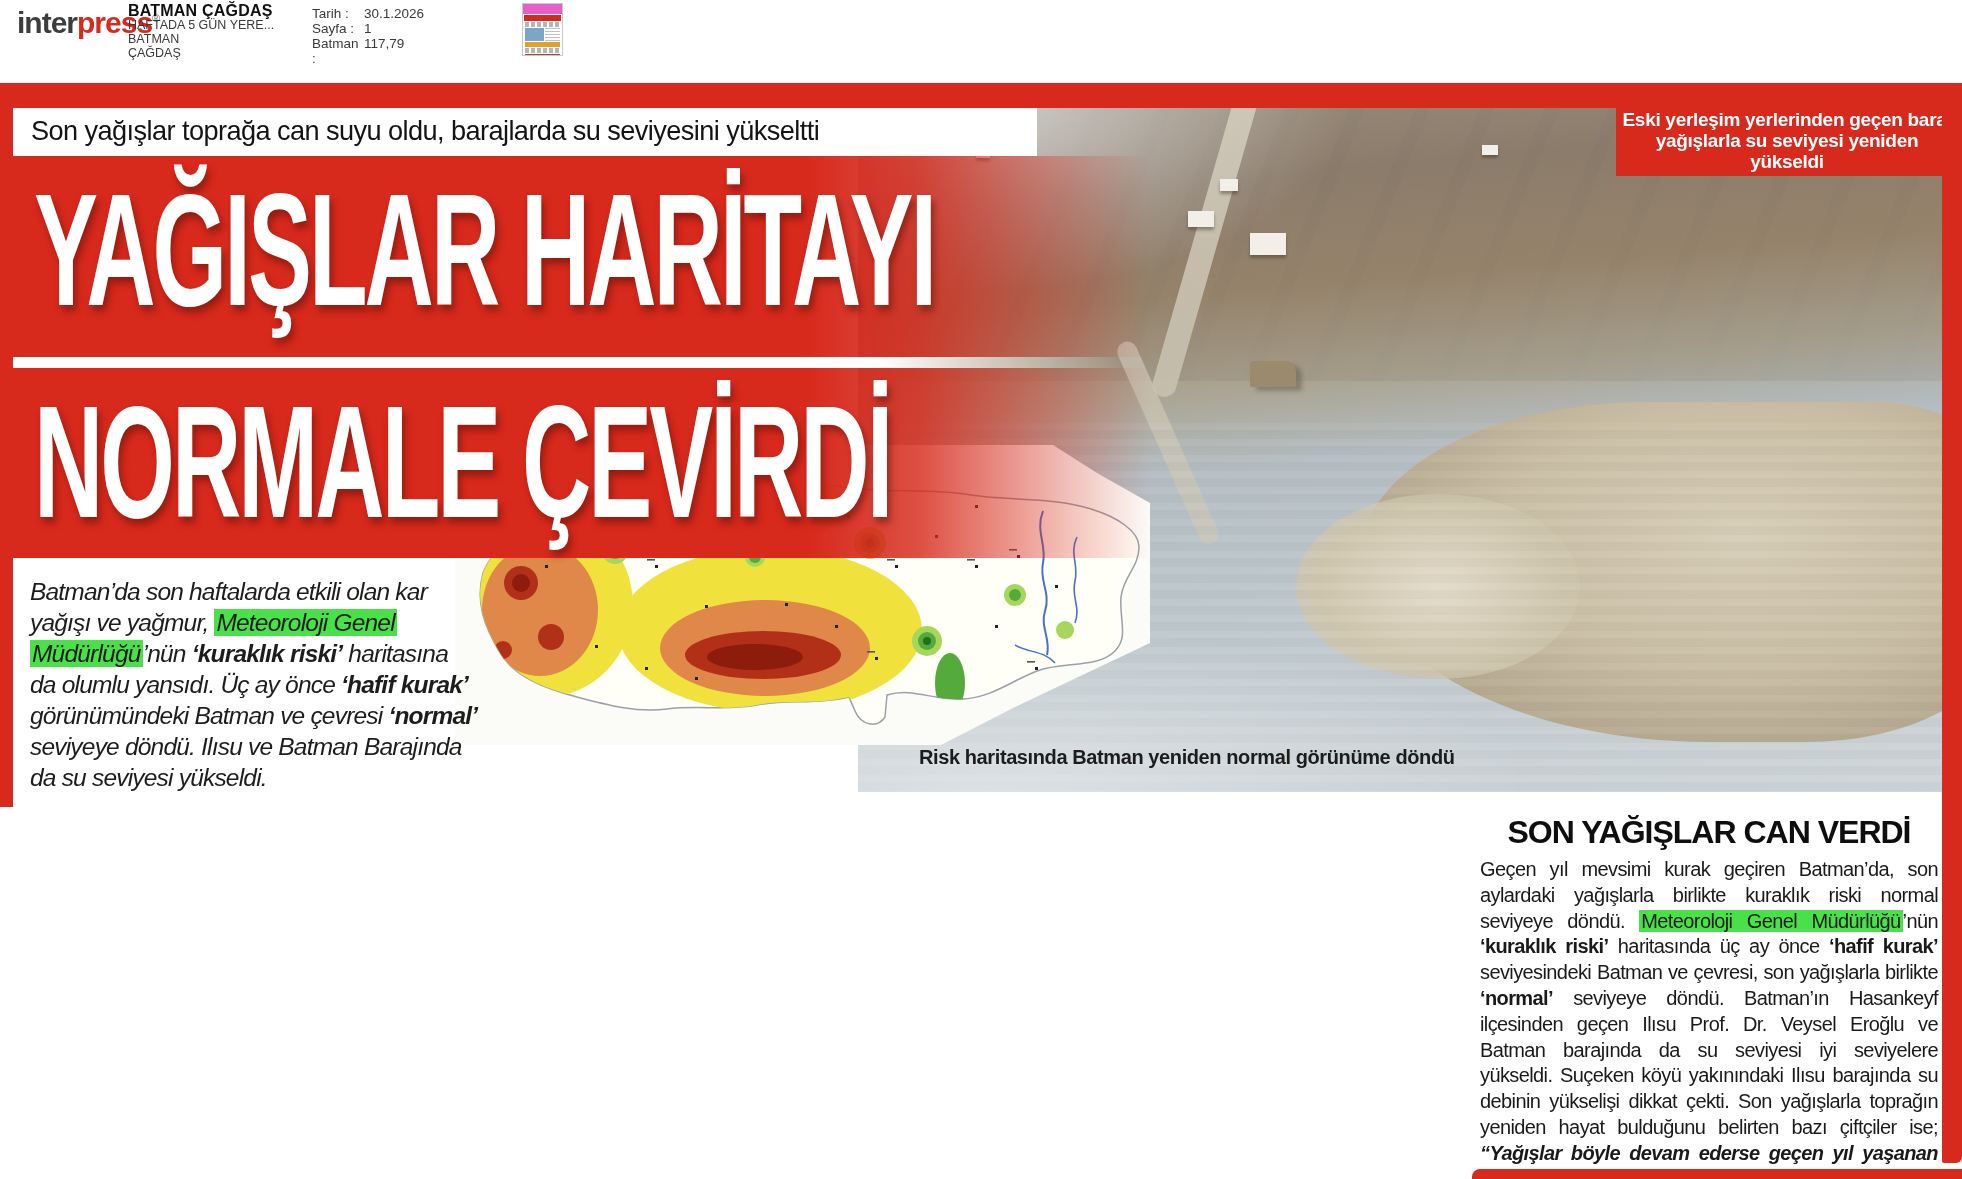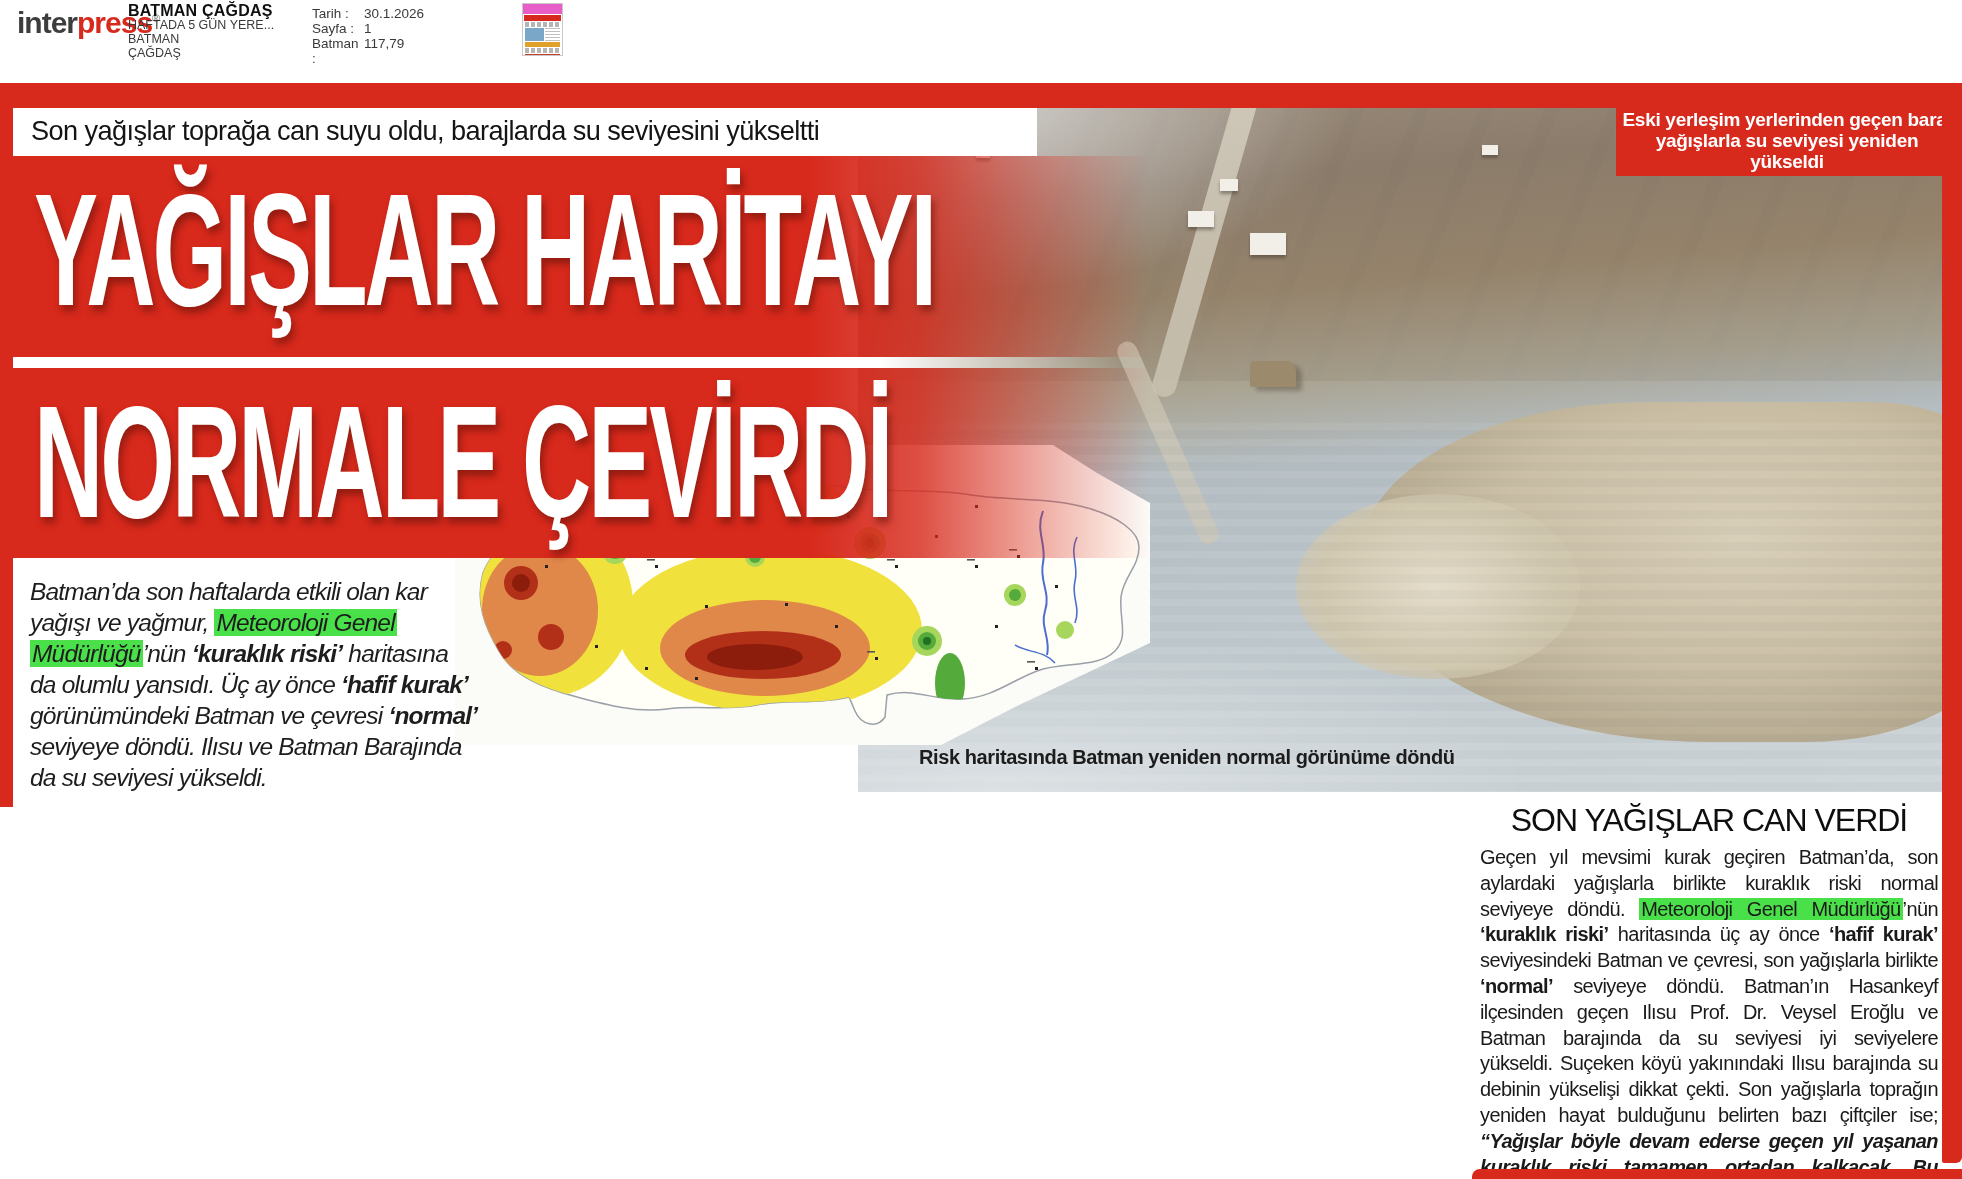--- a/index.html
+++ b/index.html
@@ -68,21 +68,21 @@
   .sidenote{position:absolute;left:1616px;top:106px;width:342px;background:var(--accent-red);color:#fff;z-index:5;
     font-size:19px;font-weight:bold;line-height:21px;text-align:center;padding:3px 6px 4px 6px;letter-spacing:-.3px;}
 
   
   .map{position:absolute;left:455px;top:445px;width:695px;height:300px;z-index:2;}
 
   
   .lead{position:absolute;left:30px;top:576px;width:448px;z-index:4;font-style:italic;font-size:24.5px;line-height:31px;letter-spacing:-.8px;color:#1d1d1d;}
   .caption{position:absolute;left:919px;top:746px;width:580px;z-index:5;font-size:20px;font-weight:bold;letter-spacing:-.4px;color:#1c1c1c;white-space:nowrap;}
   .article{position:absolute;left:1480px;top:802px;width:458px;z-index:4;color:#1a1a1a;}
-  .article-title{font-size:32px;font-weight:normal;letter-spacing:-1px;text-align:center;color:#0e0e0e;margin-bottom:6px;}
+  .article-title{font-size:32px;font-weight:bold;letter-spacing:-1px;text-align:center;color:#0e0e0e;margin-bottom:6px;margin-top:12px;}
   .article-body{font-size:20px;line-height:25.8px;letter-spacing:-.6px;text-align:justify;}
 
   .seg-b{font-weight:bold;}
   .seg-i{font-style:italic;}
   .seg-h{background:var(--highlight-green);padding:0 2px;-webkit-box-decoration-break:clone;box-decoration-break:clone;}
 </style>
 </head>
 <body>
 
 <div id="page">

